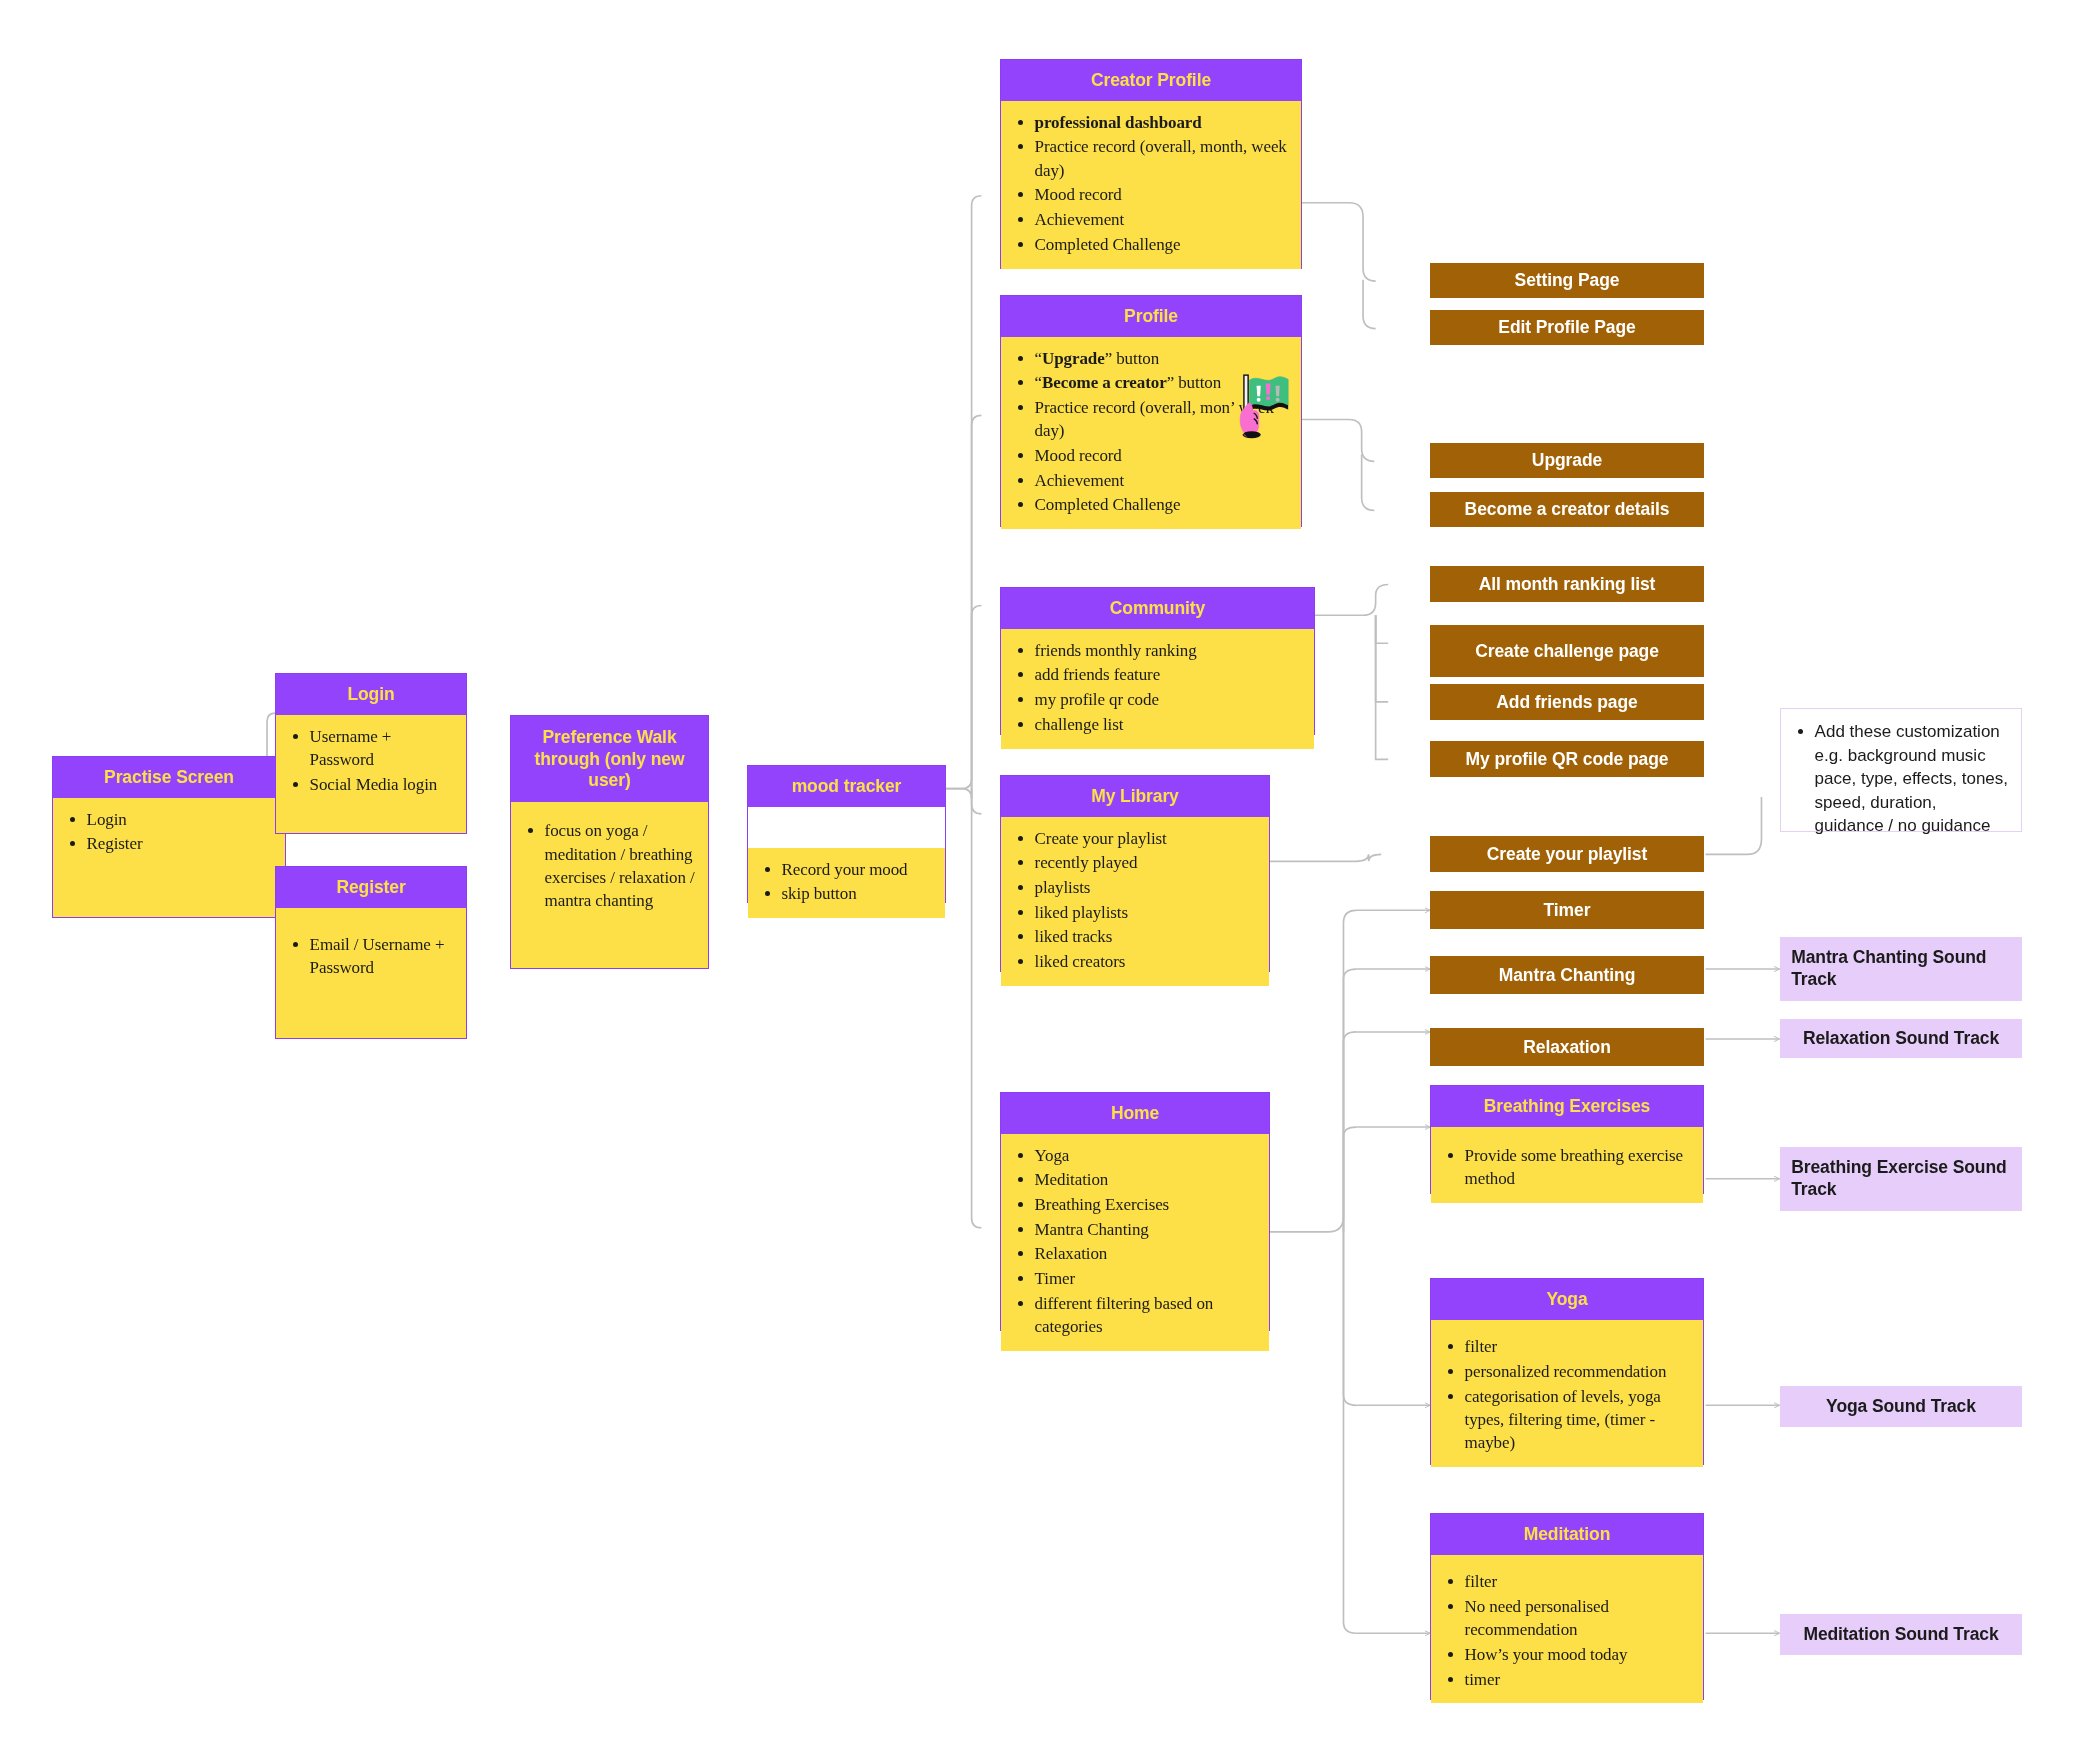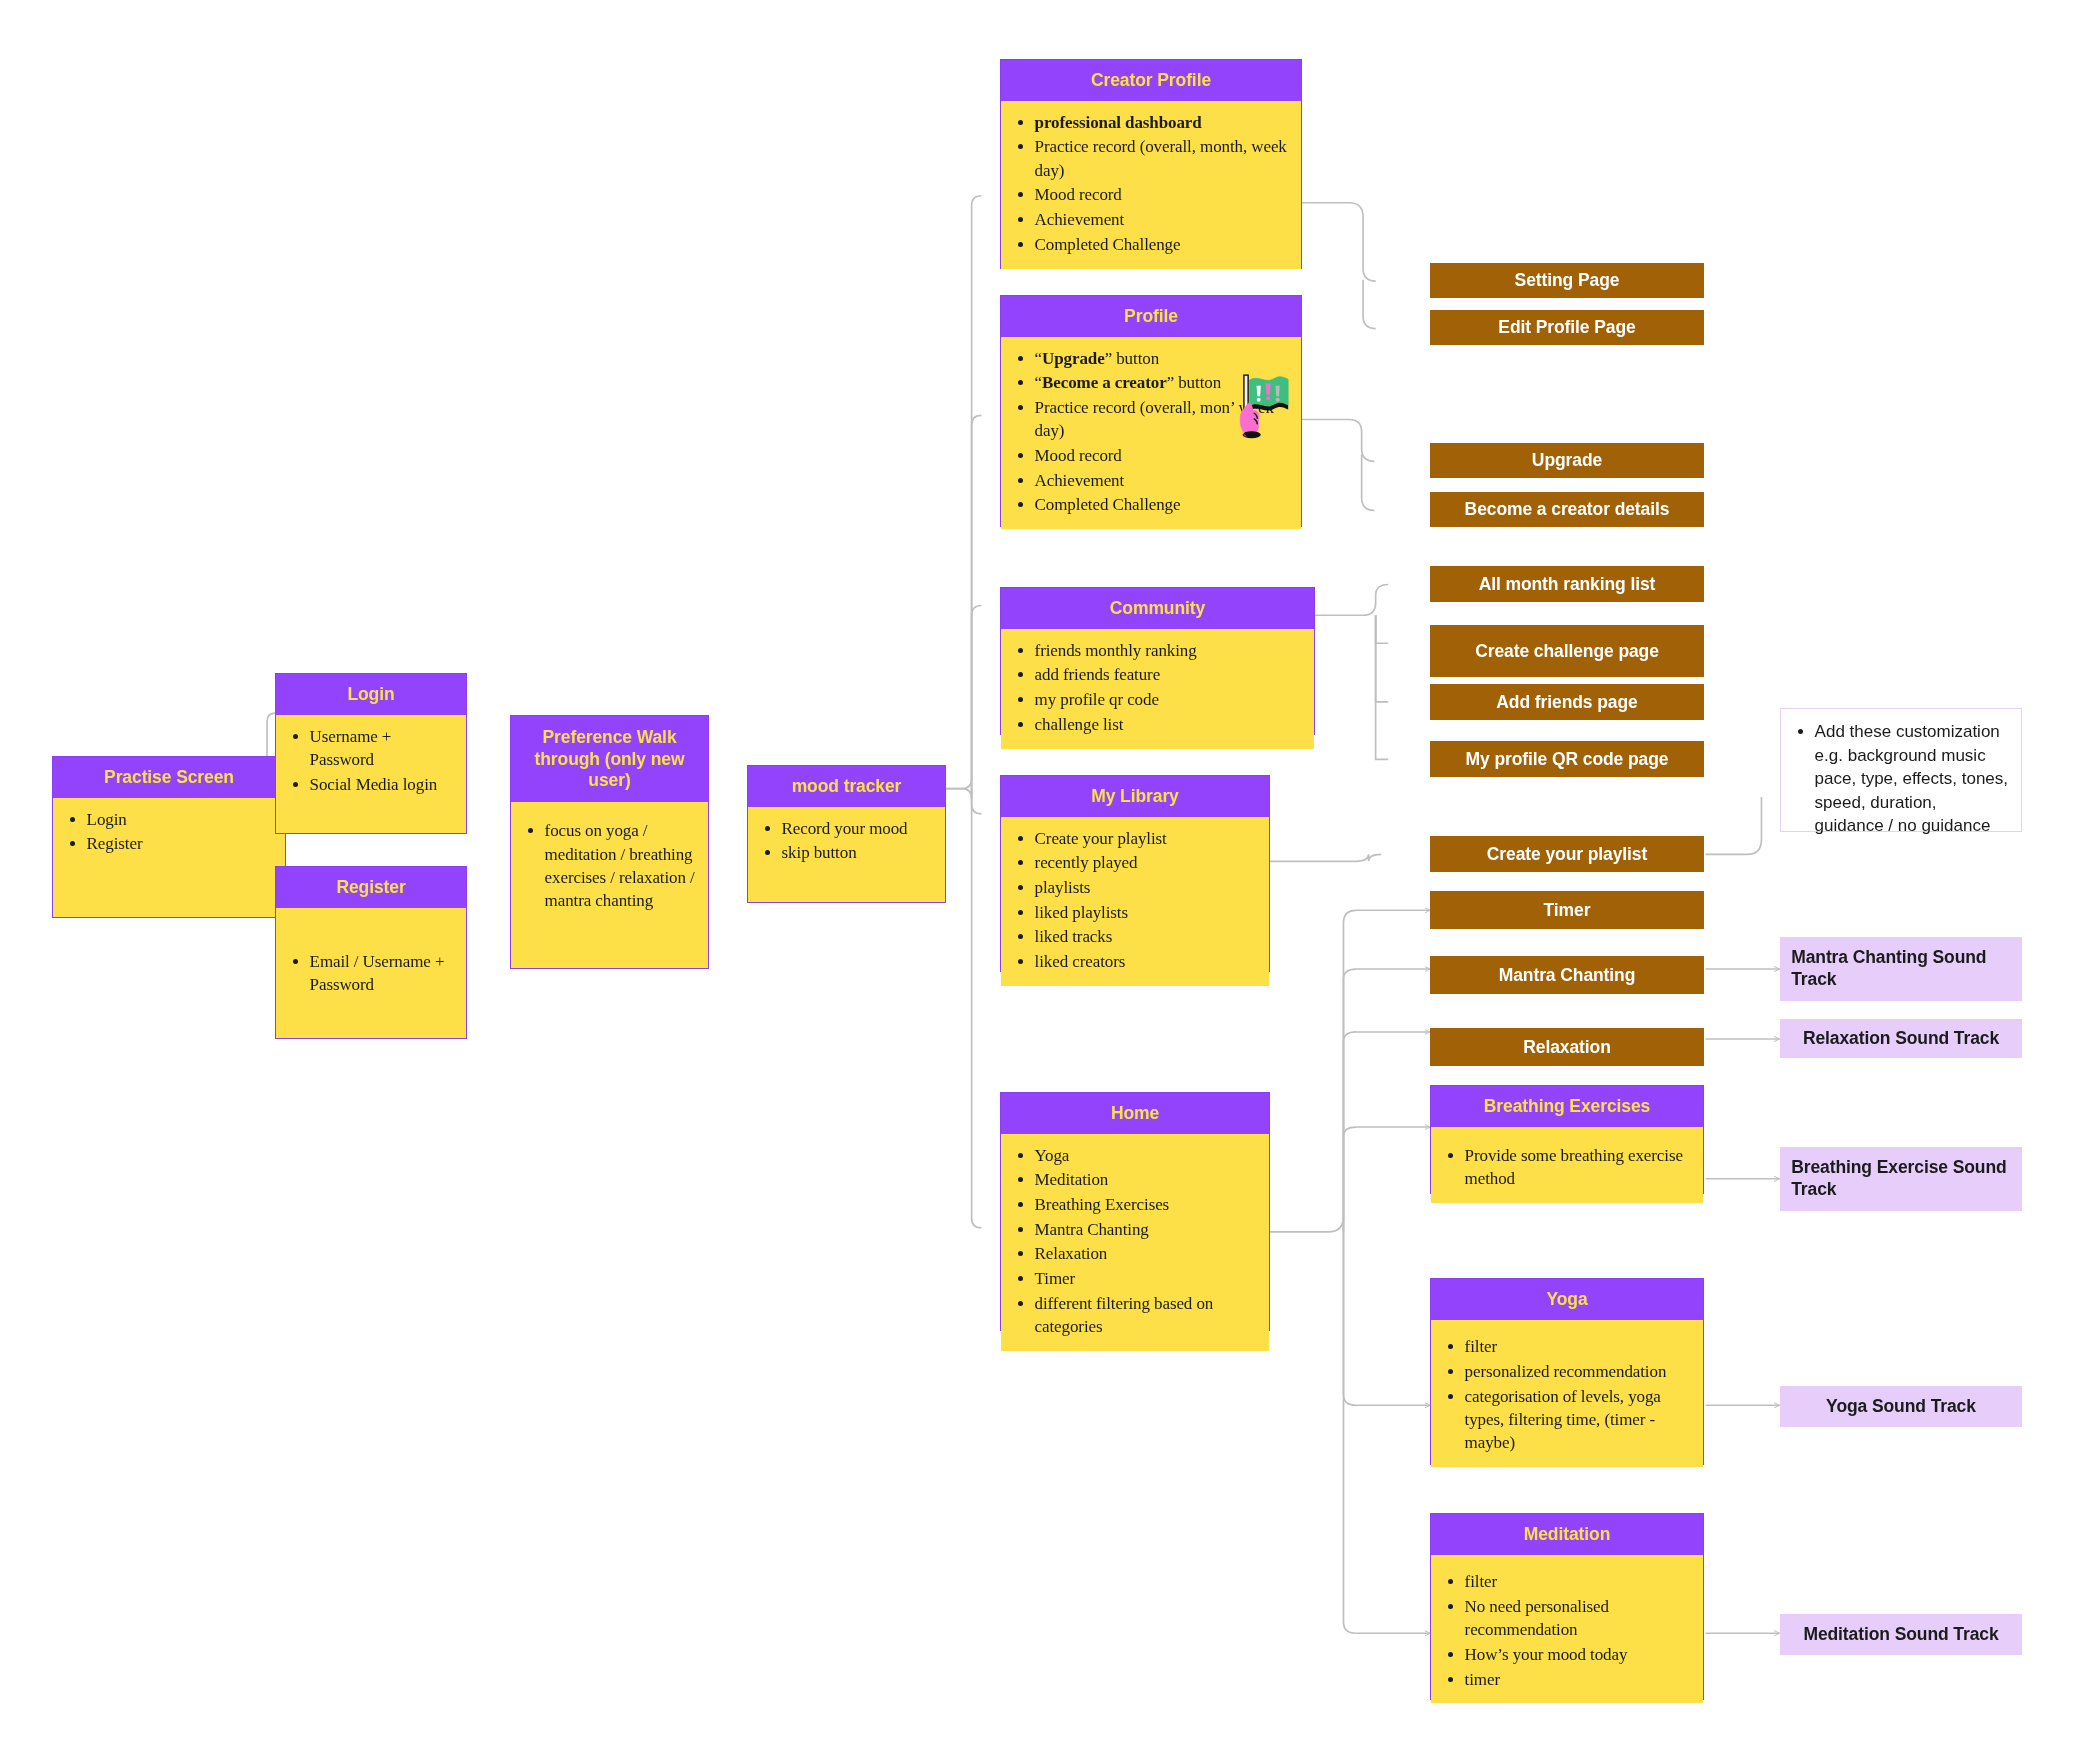--- a/index.html
+++ b/index.html
@@ -191,37 +191,37 @@
     <div class="body">
       <ul>
         <li>Username + Password</li>
         <li>Social Media login</li>
       </ul>
     </div>
   </div>
 
   <div class="card" style="left:275px; top:866px; width:192px; height:173px;">
     <div class="hdr">Register</div>
-    <div class="body" style="padding-top:42px;">
+    <div class="body" style="padding-top:25px;">
       <ul>
         <li>Email / Username + Password</li>
       </ul>
     </div>
   </div>
 
   <div class="card" style="left:510px; top:715px; width:199px; height:254px;">
     <div class="hdr" style="padding:11.2px 15.4px;">Preference Walk through (only new user)</div>
     <div class="body" style="padding-top:17px;">
       <ul>
         <li>focus on yoga / meditation / breathing exercises / relaxation / mantra chanting</li>
       </ul>
     </div>
   </div>
 
-  <div class="card" style="left:747px; top:765px; width:199px; height:138px;">
+  <div class="card" style="left:747px; top:765px; width:199px; height:138px;gap:41px;">
     <div class="hdr">mood tracker</div>
     <div class="body">
       <ul>
         <li>Record your mood</li>
         <li>skip button</li>
       </ul>
     </div>
   </div>
 
   <div class="card" style="left:1000px; top:59px; width:302px; height:210px;">

